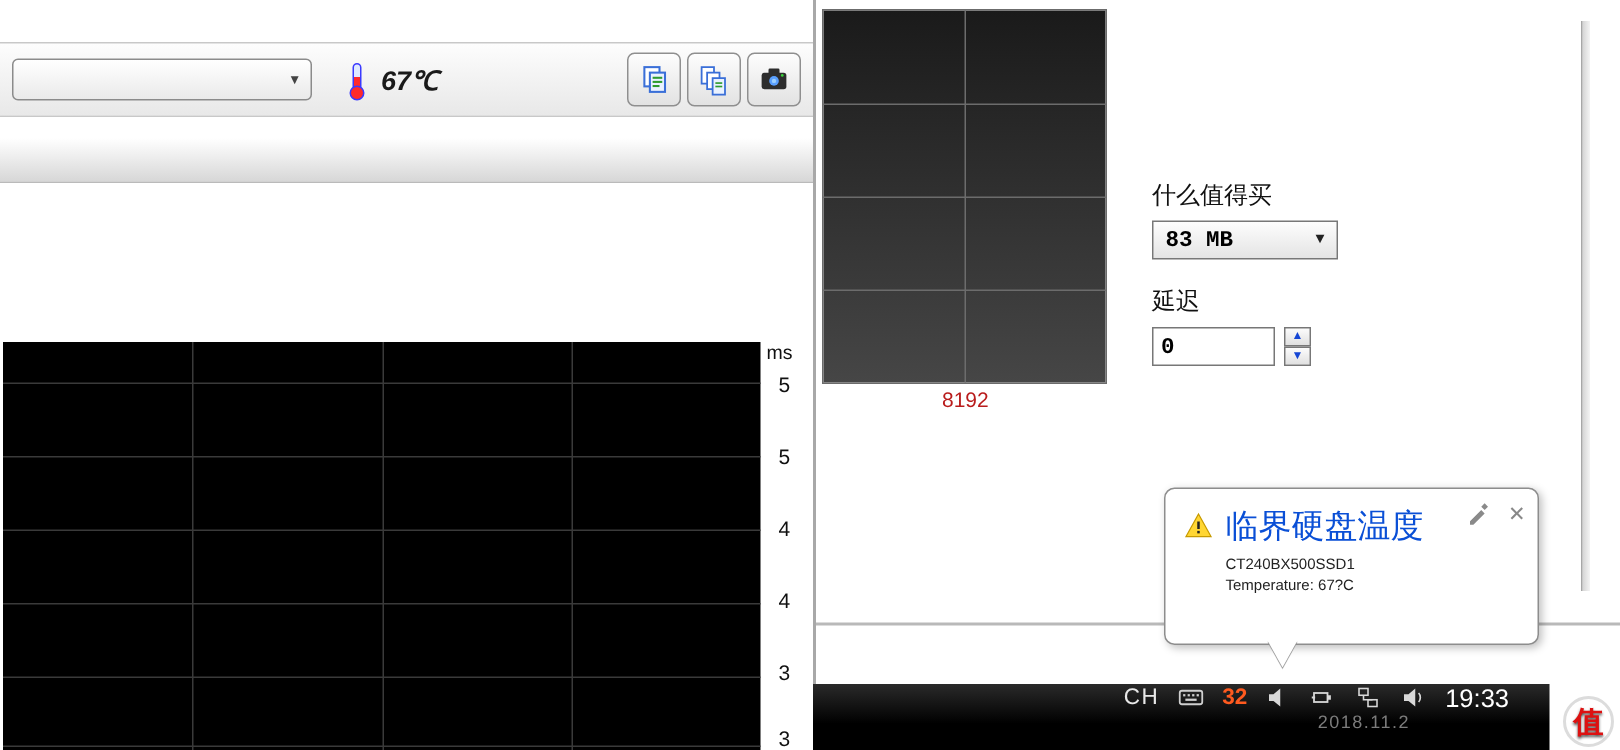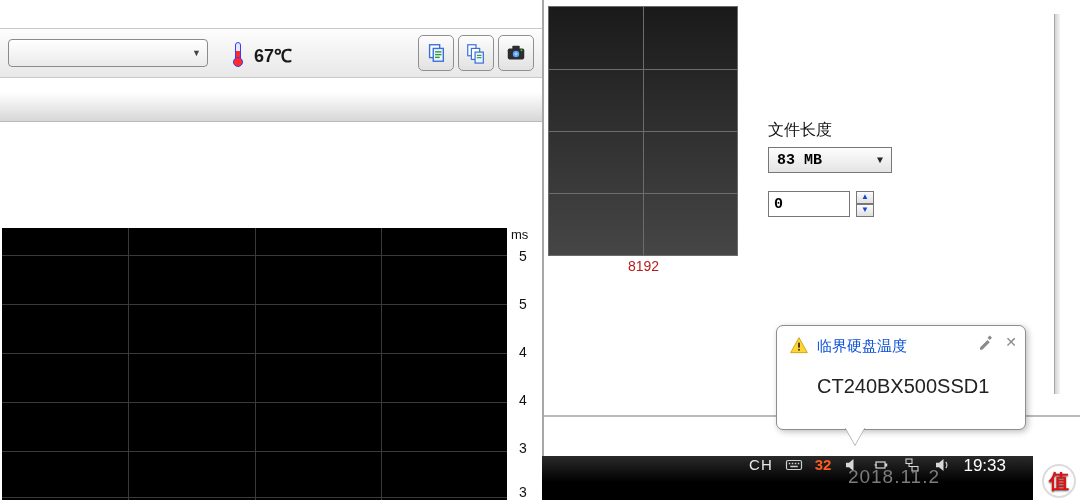--- a/index.html
+++ b/index.html
@@ -32,22 +32,23 @@
   .combo {
     width: 200px; height: 28px;
     background: linear-gradient(#fff,#eaeaea);
     border: 1px solid #8b8b8b;
     border-radius: 4px;
     display: flex; align-items: center; justify-content: flex-end;
     padding-right: 6px;
   }
   .combo::after { content: "▼"; font-size: 9px; color: #444; }
   .temp-group {
-    display: flex; align-items: flex-end;
+    display: flex; align-items: center;
     margin-left: 22px;
+    font-style: italic;
   }
   .thermo {
     width: 16px; height: 28px; position: relative;
     display: flex; align-items: flex-end; justify-content: center;
     margin-right: 8px;
   }
   .thermo-tube {
     width: 6px; height: 20px;
     border: 1px solid #3a3aff;
     border-radius: 3px 3px 0 0;
@@ -157,22 +158,22 @@
     position:absolute; left: 845px; top: 427px;
     width: 0; height:0;
     border-left: 10px solid transparent;
     border-right: 10px solid transparent;
     border-top: 18px solid #fff;
     filter: drop-shadow(0 1px 0 #8d8d8d);
     z-index: 3;
   }
   .balloon-head { display:flex; align-items:center; gap:8px; }
   .warn-ico { width:20px; height:20px; }
-  .balloon-title { color:#0a4fd6; font-size:15px; }
-  .balloon-body { margin-left: 28px; margin-top:17px; font-size:20px; color:#222; line-height:1.35; }
+  .balloon-title { color:#0a4fd6; font-size:22px; }
+  .balloon-body { margin-left: 28px; margin-top:4px; font-size:10px; color:#222; line-height:1.35; }
   .balloon-tools { position:absolute; right:8px; top:8px; display:flex; gap:10px; color:#888; font-size:14px; }
   .balloon-tools span { cursor:pointer; }
 
   .taskbar {
     position:absolute; left: 542px; bottom:0;
     width: 491px; height: 44px;
     background: linear-gradient(#2a2a2a,#000 60%);
     color:#e7e7e7;
     display:flex; align-items:flex-start;
     padding: 0 6px;
@@ -194,21 +195,21 @@
   }
   .wm-badge {
     width:34px; height:34px; border-radius:50%;
     background:#fff; color:#d11;
     display:flex; align-items:center; justify-content:center;
     font-size:20px; font-weight:700;
     border: 2px solid #dcdcdc;
   }
   .wm-date {
     position:absolute; right: 140px; bottom: 12px;
-    color: #7c7c7c; font-size: 19px; letter-spacing: 1px;
+    color: #7c7c7c; font-size: 12px; letter-spacing: 1px;
     z-index: 5;
   }
 </style>
 </head>
 <body>
 
 <div class="left-panel">
   <div class="toolbar">
     <div class="combo"></div>
     <div class="temp-group">
@@ -275,24 +276,25 @@
   <div class="side-border"></div>
   <div class="mini-chart">
     <div class="mc-col" style="left:50%"></div>
     <div class="mc-row" style="top:25%"></div>
     <div class="mc-row" style="top:50%"></div>
     <div class="mc-row" style="top:75%"></div>
   </div>
   <span class="mini-xlabel">8192</span>
 
   <div class="form">
-    <span class="form-label">文件长度</span>
+    <span class="form-label">什么值得买</span>
     <div class="select">
       <span>83 MB</span>
     </div>
+    <span class="form-label">延迟</span>
     <div class="num-row">
       <input class="num-input" value="0" style="">
       <div class="spinner">
         <div class="spin-btn">▲</div>
         <div class="spin-btn">▼</div>
       </div>
     </div>
   </div>
 
   <div class="hsplit"></div>
@@ -310,20 +312,21 @@
   <div class="balloon-head">
     <svg class="warn-ico" viewBox="0 0 24 24">
       <path d="M12 2 L22 20 L2 20 Z" fill="#ffd633" stroke="#c79a00" stroke-width="1"></path>
       <rect x="11" y="8" width="2" height="6" fill="#222"></rect>
         <rect x="11" y="15.5" width="2" height="2" fill="#222"></rect>
     </svg>
     <span class="balloon-title">临界硬盘温度</span>
   </div>
   <div class="balloon-body">
     <div>CT240BX500SSD1</div>
+    <div>Temperature: 67?C</div>
   </div>
 </div>
 <div class="balloon-tail"></div>
 
 <div class="taskbar">
   <div class="tb-left"></div>
   <span class="tb-item tb-ch">CH</span>
   <span class="tb-item">
     <svg class="tb-icon" viewBox="0 0 24 24">
         <rect x="2" y="6" width="20" height="12" rx="2" fill="none" stroke="#cfcfcf" stroke-width="1.6"></rect>

